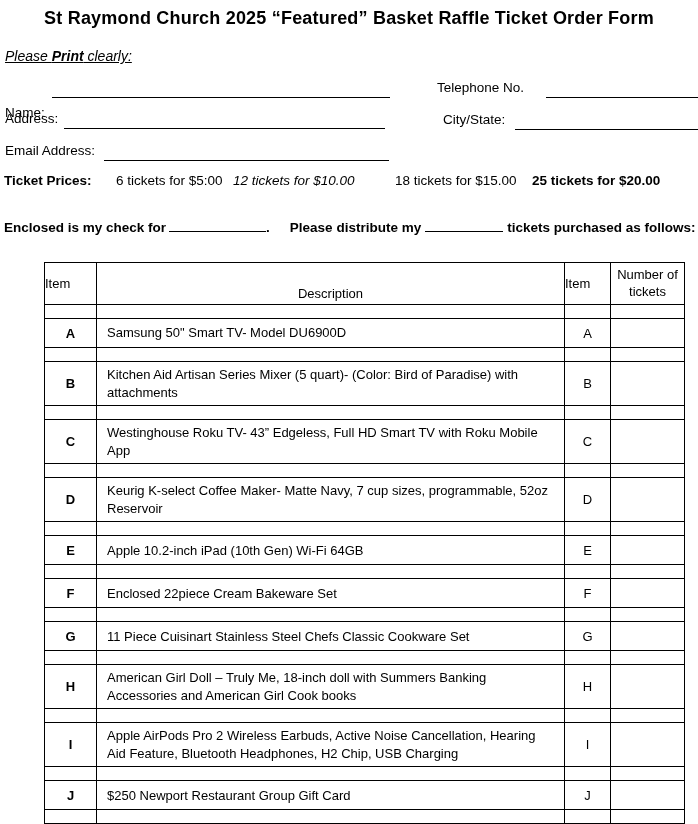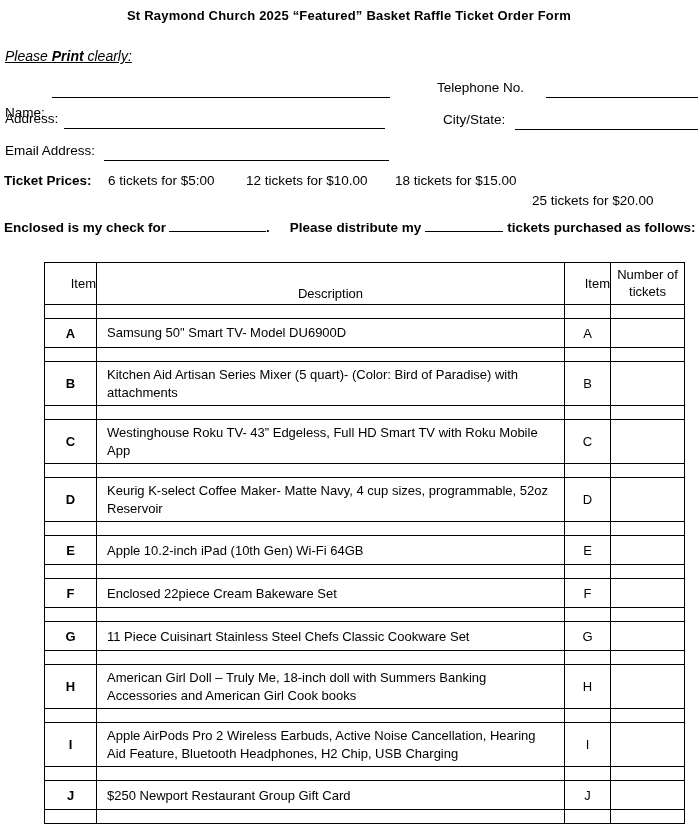--- a/index.html
+++ b/index.html
@@ -10,21 +10,21 @@
     height: 824px;
     background: #ffffff;
     color: #000000;
     font-family: "Liberation Sans", sans-serif;
     overflow: hidden;
   }
   .page-title {
     position: absolute;
     top: 8px; left: 0; right: 0;
     text-align: center;
-    font-size: 13px;
+    font-size: 18px;
     font-weight: bold;
     letter-spacing: 0.2px;
   }
   .print-note {
     position: absolute;
     top: 48px; left: 5px;
     font-size: 14px;
     font-style: italic;
     text-decoration: underline;
   }
@@ -36,24 +36,24 @@
   }
   .fill-line {
     position: absolute;
     border-bottom: 1.2px solid #000;
     height: 17px;
   }
 
   .ticket-line { position: absolute; top: 173px; left: 0; width: 698px; font-size: 13.5px; }
   .ticket-line span { position: absolute; white-space: nowrap; }
   .tp-label { left: 4px; font-weight: bold; }
-  .tp-opt0 { left: 108px; text-align: center; }
-  .tp-opt1 { left: 246px; }
+  .tp-opt0 { left: 116px; text-align: center; }
+  .tp-opt1 { left: 233px; font-style: italic; }
   .tp-opt2 { left: 395px; }
-  .tp-opt3 { left: 532px; font-weight: normal; margin-top: 20px; }
+  .tp-opt3 { left: 532px; font-weight: bold; }
 
   .check-line {
     position: absolute;
     top: 219px; left: 4px; width: 614px;
     font-size: 13.5px;
     font-weight: bold;
     white-space: nowrap;
   }
   .inline-blank {
     display: inline-block;
@@ -72,21 +72,21 @@
     border-collapse: collapse;
     table-layout: fixed;
   }
   .order-table th, .order-table td {
     border: 1.2px solid #000;
     font-size: 13px;
     font-weight: normal;
     overflow: hidden;
   }
   .order-table thead th { height: 42px; }
-  .th-item { text-align: right; vertical-align: middle; }
+  .th-item { text-align: left; vertical-align: middle; }
   .th-desc { text-align: center; vertical-align: bottom; padding-bottom: 3px; }
   .th-num  { text-align: center; vertical-align: middle; line-height: 1.25; padding: 4px; }
   tr.spacer-row td { height: 14px; padding: 0; }
   tr.item-row td { height: 29px; }
   td.item-col { text-align: center; vertical-align: middle; }
   td.item-col.bold { font-weight: bold; }
   td.desc-col {
     text-align: left;
     vertical-align: middle;
     padding: 4px 12px 4px 10px;
@@ -179,21 +179,21 @@
           <td class="num-col"></td>
         </tr>
         <tr class="spacer-row">
           <td></td>
           <td></td>
           <td></td>
           <td></td>
         </tr>
         <tr class="item-row">
           <td class="item-col bold">D</td>
-          <td class="desc-col">Keurig K-select Coffee Maker- Matte Navy, 4 cup sizes, programmable, 52oz Reservoir</td>
+          <td class="desc-col">Keurig K-select Coffee Maker- Matte Navy, 7 cup sizes, programmable, 52oz Reservoir</td>
           <td class="item-col">D</td>
           <td class="num-col"></td>
         </tr>
         <tr class="spacer-row">
           <td></td>
           <td></td>
           <td></td>
           <td></td>
         </tr>
         <tr class="item-row">

